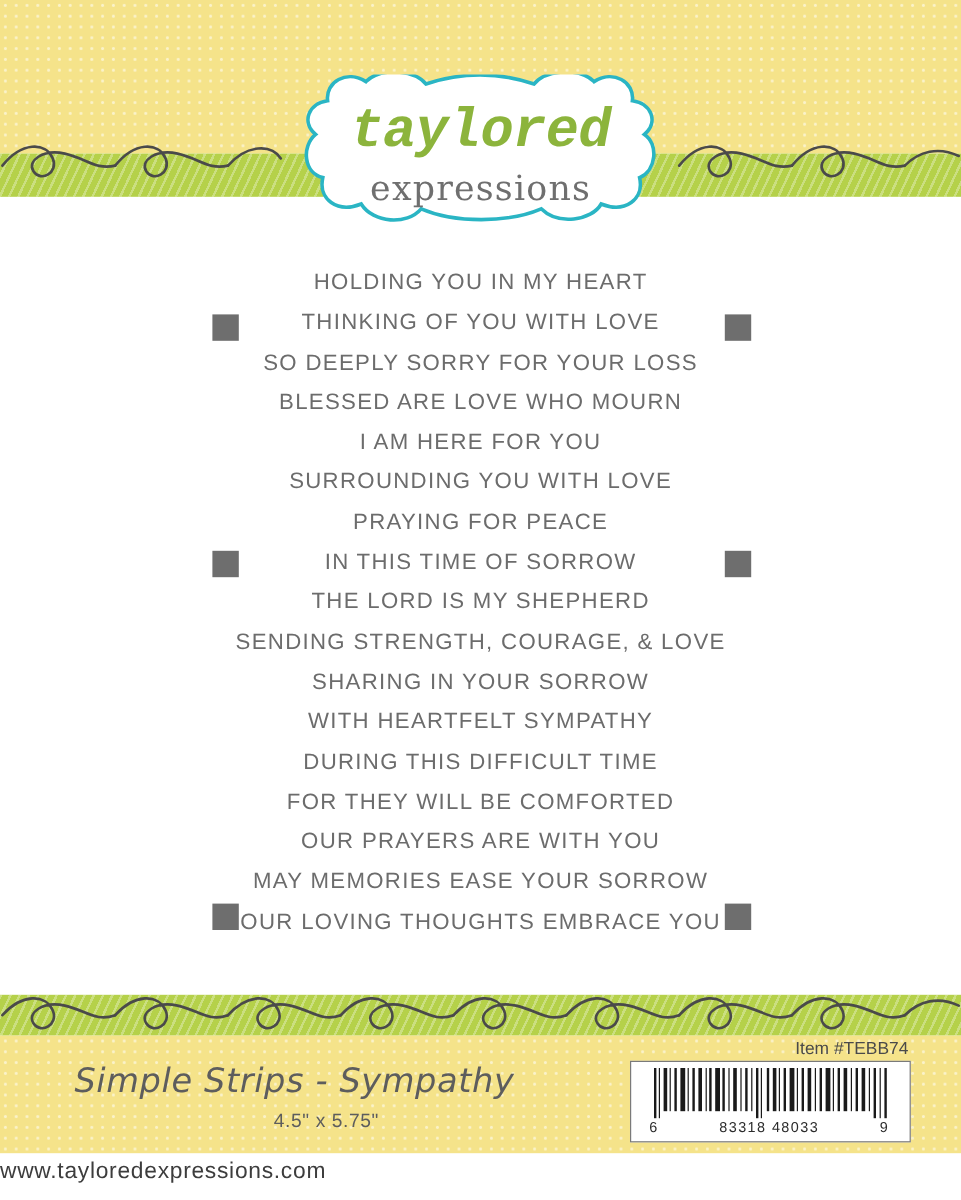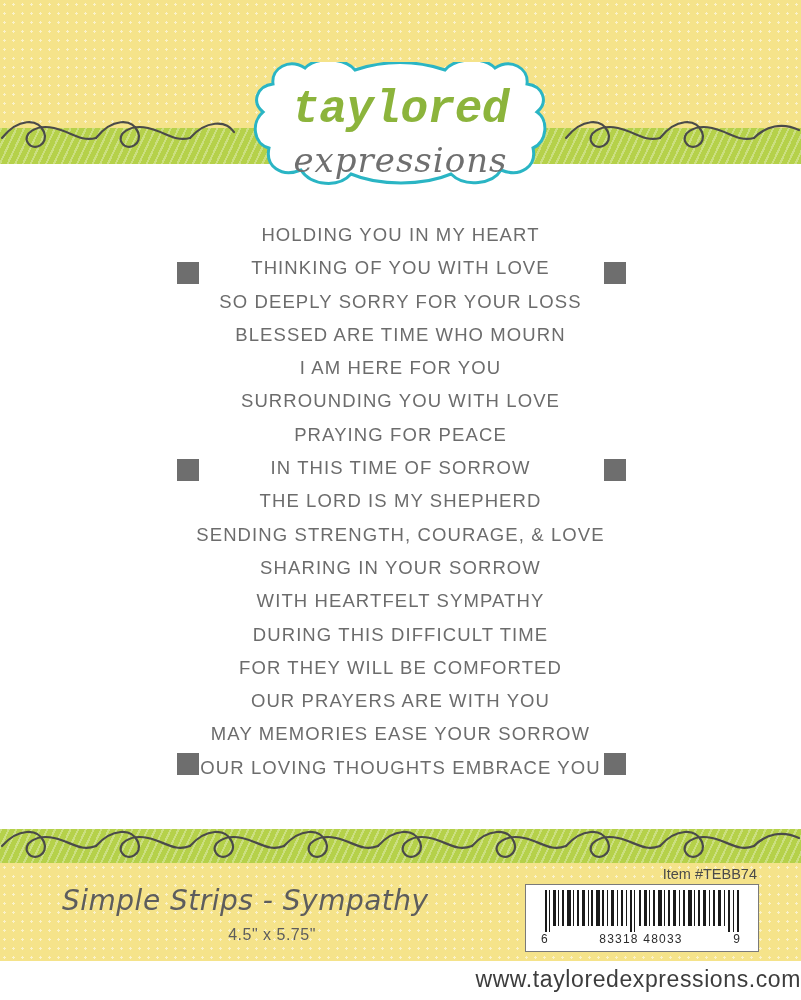--- a/index.html
+++ b/index.html
@@ -83,22 +83,21 @@
     font-style: italic;
     letter-spacing: -0.5px;
     color: #8cb43c;
   }
   .logo-sub {
     position: absolute;
     left: 0;
     top: 78px;
     width: 307px;
     font-family: "DejaVu Serif", serif;
-    font-size: 34px;
-    font-style: italic;
+    font-size: 29px;
     letter-spacing: 1px;
     color: #6f6f6f;
   }
 
   
   .sentiments {
     position: absolute;
     left: 0;
     top: 218px;
     width: 801px;
@@ -213,23 +212,23 @@
     display: flex;
     justify-content: space-between;
     box-sizing: border-box;
     padding: 0 16px;
   }
   .website {
     position: absolute;
     left: 0;
     top: 966px;
     width: 801px;
-    text-align: right;
-    font-family: "Liberation Sans", sans-serif;
-    font-size: 23px;
+    text-align: left;
+    font-family: "Liberation Sans", sans-serif;
+    font-size: 19px;
     letter-spacing: 0.6px;
     color: #3d3d3d;
   }
 </style>
 </head>
 <body>
 
 <div class="page">
 
   <div class="top-band"></div>
@@ -265,21 +264,21 @@
   <div class="reg-square" style="left:604px; top:262px;"></div>
   <div class="reg-square" style="left:177px; top:459px;"></div>
   <div class="reg-square" style="left:604px; top:459px;"></div>
   <div class="reg-square" style="left:177px; top:753px;"></div>
   <div class="reg-square" style="left:604px; top:753px;"></div>
 
   <div class="sentiments">
     <div class="sentiment-line">HOLDING YOU IN MY HEART</div>
     <div class="sentiment-line">THINKING OF YOU WITH LOVE</div>
     <div class="sentiment-line">SO DEEPLY SORRY FOR YOUR LOSS</div>
-    <div class="sentiment-line">BLESSED ARE TIME WHO MOURN</div>
+    <div class="sentiment-line">BLESSED ARE LOVE WHO MOURN</div>
     <div class="sentiment-line">I AM HERE FOR YOU</div>
     <div class="sentiment-line">SURROUNDING YOU WITH LOVE</div>
     <div class="sentiment-line">PRAYING FOR PEACE</div>
     <div class="sentiment-line">IN THIS TIME OF SORROW</div>
     <div class="sentiment-line">THE LORD IS MY SHEPHERD</div>
     <div class="sentiment-line">SENDING STRENGTH, COURAGE, &amp; LOVE</div>
     <div class="sentiment-line">SHARING IN YOUR SORROW</div>
     <div class="sentiment-line">WITH HEARTFELT SYMPATHY</div>
     <div class="sentiment-line">DURING THIS DIFFICULT TIME</div>
     <div class="sentiment-line">FOR THEY WILL BE COMFORTED</div>

